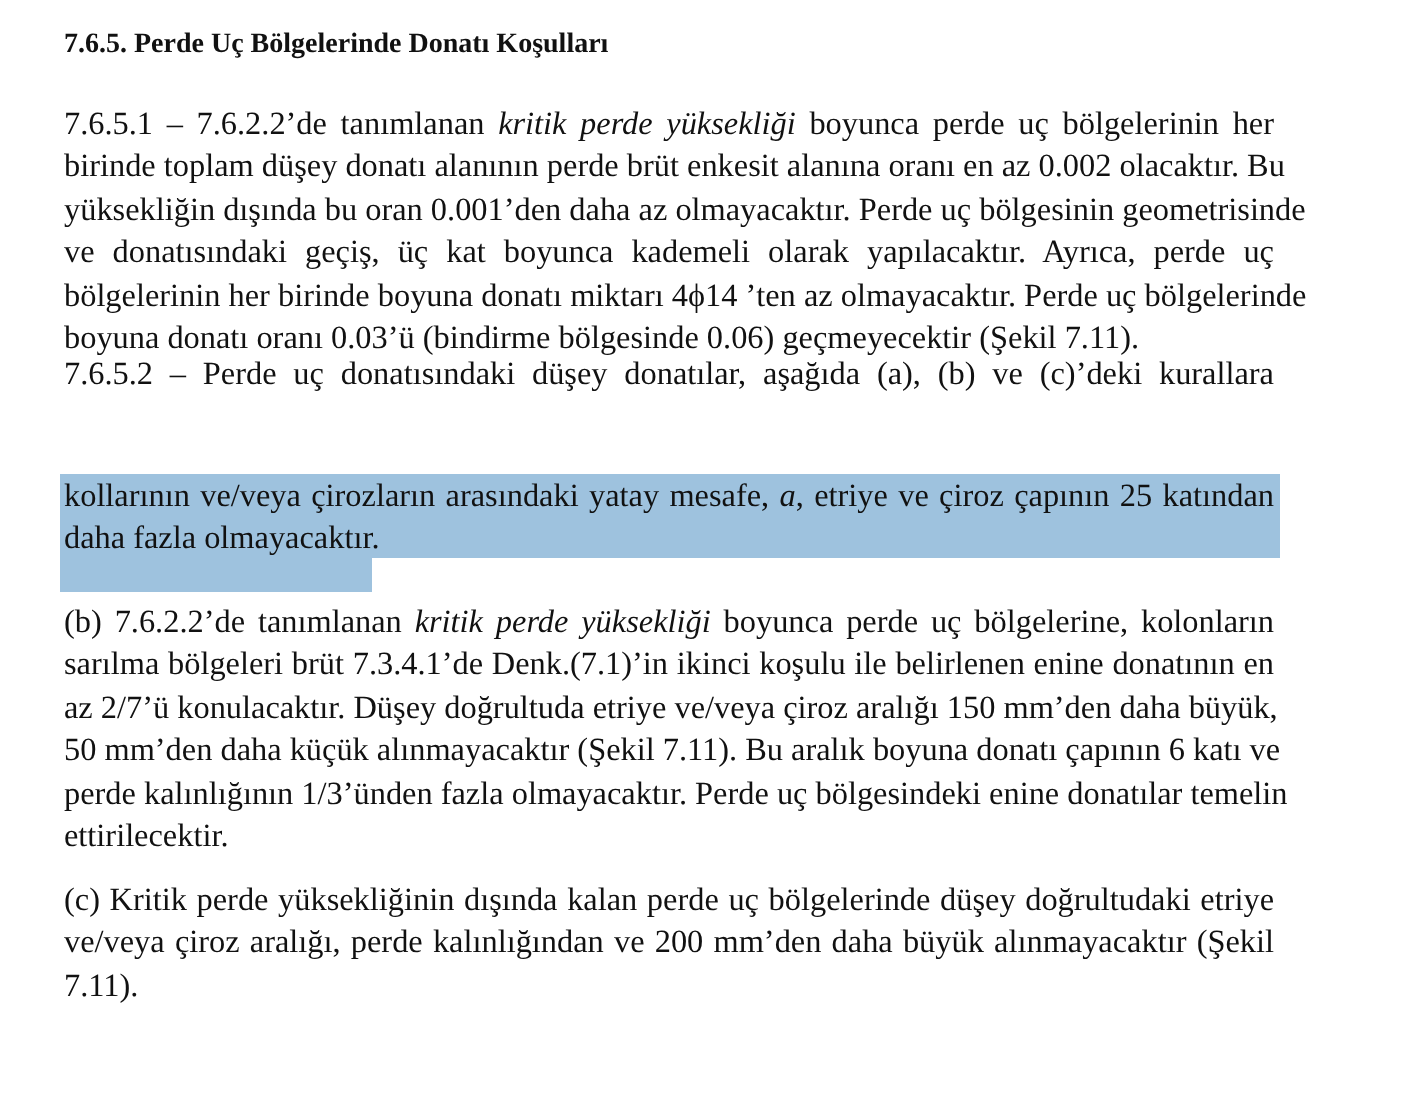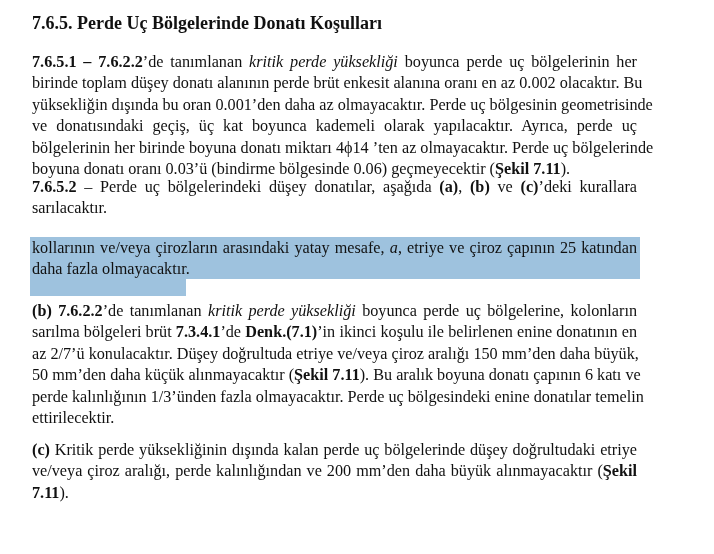--- a/index.html
+++ b/index.html
@@ -18,21 +18,21 @@
     .page {
       position: absolute;
       left: 32px;
       top: 0;
       width: 605px;
     }
     .heading {
       position: absolute;
       left: 0;
       top: 12px;
-      font-size: 18px;
+      font-size: 14px;
       font-weight: bold;
       line-height: 22px;
       white-space: nowrap;
     }
     .para {
       position: absolute;
       left: 0;
       width: 605px;
       font-size: 16.2px;
       line-height: 21.4px;
@@ -41,21 +41,21 @@
     .line {
       display: block;
       text-align: justify;
       text-align-last: justify;
       white-space: nowrap;
       height: 21.4px;
     }
     .line.last {
       text-align-last: left;
     }
-    .b { font-weight: bold; }
+    .b { font-weight: normal; }
     .i { font-style: italic; }
     #p1 { top: 52px; }
     #p2 { top: 177px; }
     #p3 { top: 238px; }
     #p4 { top: 301px; }
     #p5 { top: 440px; }
 
     .hlbar {
       position: absolute;
       background: #9ec2de;
@@ -73,22 +73,21 @@
 
   <div class="para" id="p1">
       <span class="line"><span class="b">7.6.5.1 – 7.6.2.2</span><span>’de tanımlanan </span><span class="i">kritik perde yüksekliği</span><span> boyunca perde uç bölgelerinin her</span></span>
       <span class="line"><span>birinde toplam düşey donatı alanının perde brüt enkesit alanına oranı en az 0.002 olacaktır. Bu</span></span>
       <span class="line"><span>yüksekliğin dışında bu oran 0.001’den daha az olmayacaktır. Perde uç bölgesinin geometrisinde</span></span>
       <span class="line"><span>ve donatısındaki geçiş, üç kat boyunca kademeli olarak yapılacaktır. Ayrıca, perde uç</span></span>
       <span class="line"><span>bölgelerinin her birinde boyuna donatı miktarı 4ϕ14 ’ten az olmayacaktır. Perde uç bölgelerinde</span></span>
       <span class="line last"><span>boyuna donatı oranı 0.03’ü (bindirme bölgesinde 0.06) geçmeyecektir (</span><span class="b">Şekil 7.11</span><span>).</span></span>
     </div>
   <div class="para" id="p2">
-      <span class="line"><span class="b">7.6.5.2</span><span> – Perde uç bölgelerindeki düşey donatılar, aşağıda </span><span class="b">(a)</span><span>, </span><span class="b">(b)</span><span> ve </span><span class="b">(c)</span><span>’deki kurallara</span></span>
-      <span class="line last"><span>sarılacaktır.</span></span>
+      <span class="line"><span class="b">7.6.5.2</span><span> – Perde uç donatısındaki düşey donatılar, aşağıda </span><span class="b">(a)</span><span>, </span><span class="b">(b)</span><span> ve </span><span class="b">(c)</span><span>’deki kurallara</span></span>
     </div>
   <div class="para" id="p3">
       <span class="line"><span>kollarının ve/veya çirozların arasındaki yatay mesafe, </span><span class="i">a</span><span>, etriye ve çiroz çapının 25 katından</span></span>
       <span class="line last"><span>daha fazla olmayacaktır.</span></span>
     </div>
   <div class="para" id="p4">
       <span class="line"><span class="b">(b) 7.6.2.2</span><span>’de tanımlanan </span><span class="i">kritik perde yüksekliği</span><span> boyunca perde uç bölgelerine, kolonların</span></span>
       <span class="line"><span>sarılma bölgeleri brüt </span><span class="b">7.3.4.1</span><span>’de </span><span class="b">Denk.(7.1)</span><span>’in ikinci koşulu ile belirlenen enine donatının en</span></span>
       <span class="line"><span>az 2/7’ü konulacaktır. Düşey doğrultuda etriye ve/veya çiroz aralığı 150 mm’den daha büyük,</span></span>
       <span class="line"><span>50 mm’den daha küçük alınmayacaktır (</span><span class="b">Şekil 7.11</span><span>). Bu aralık boyuna donatı çapının 6 katı ve</span></span>

